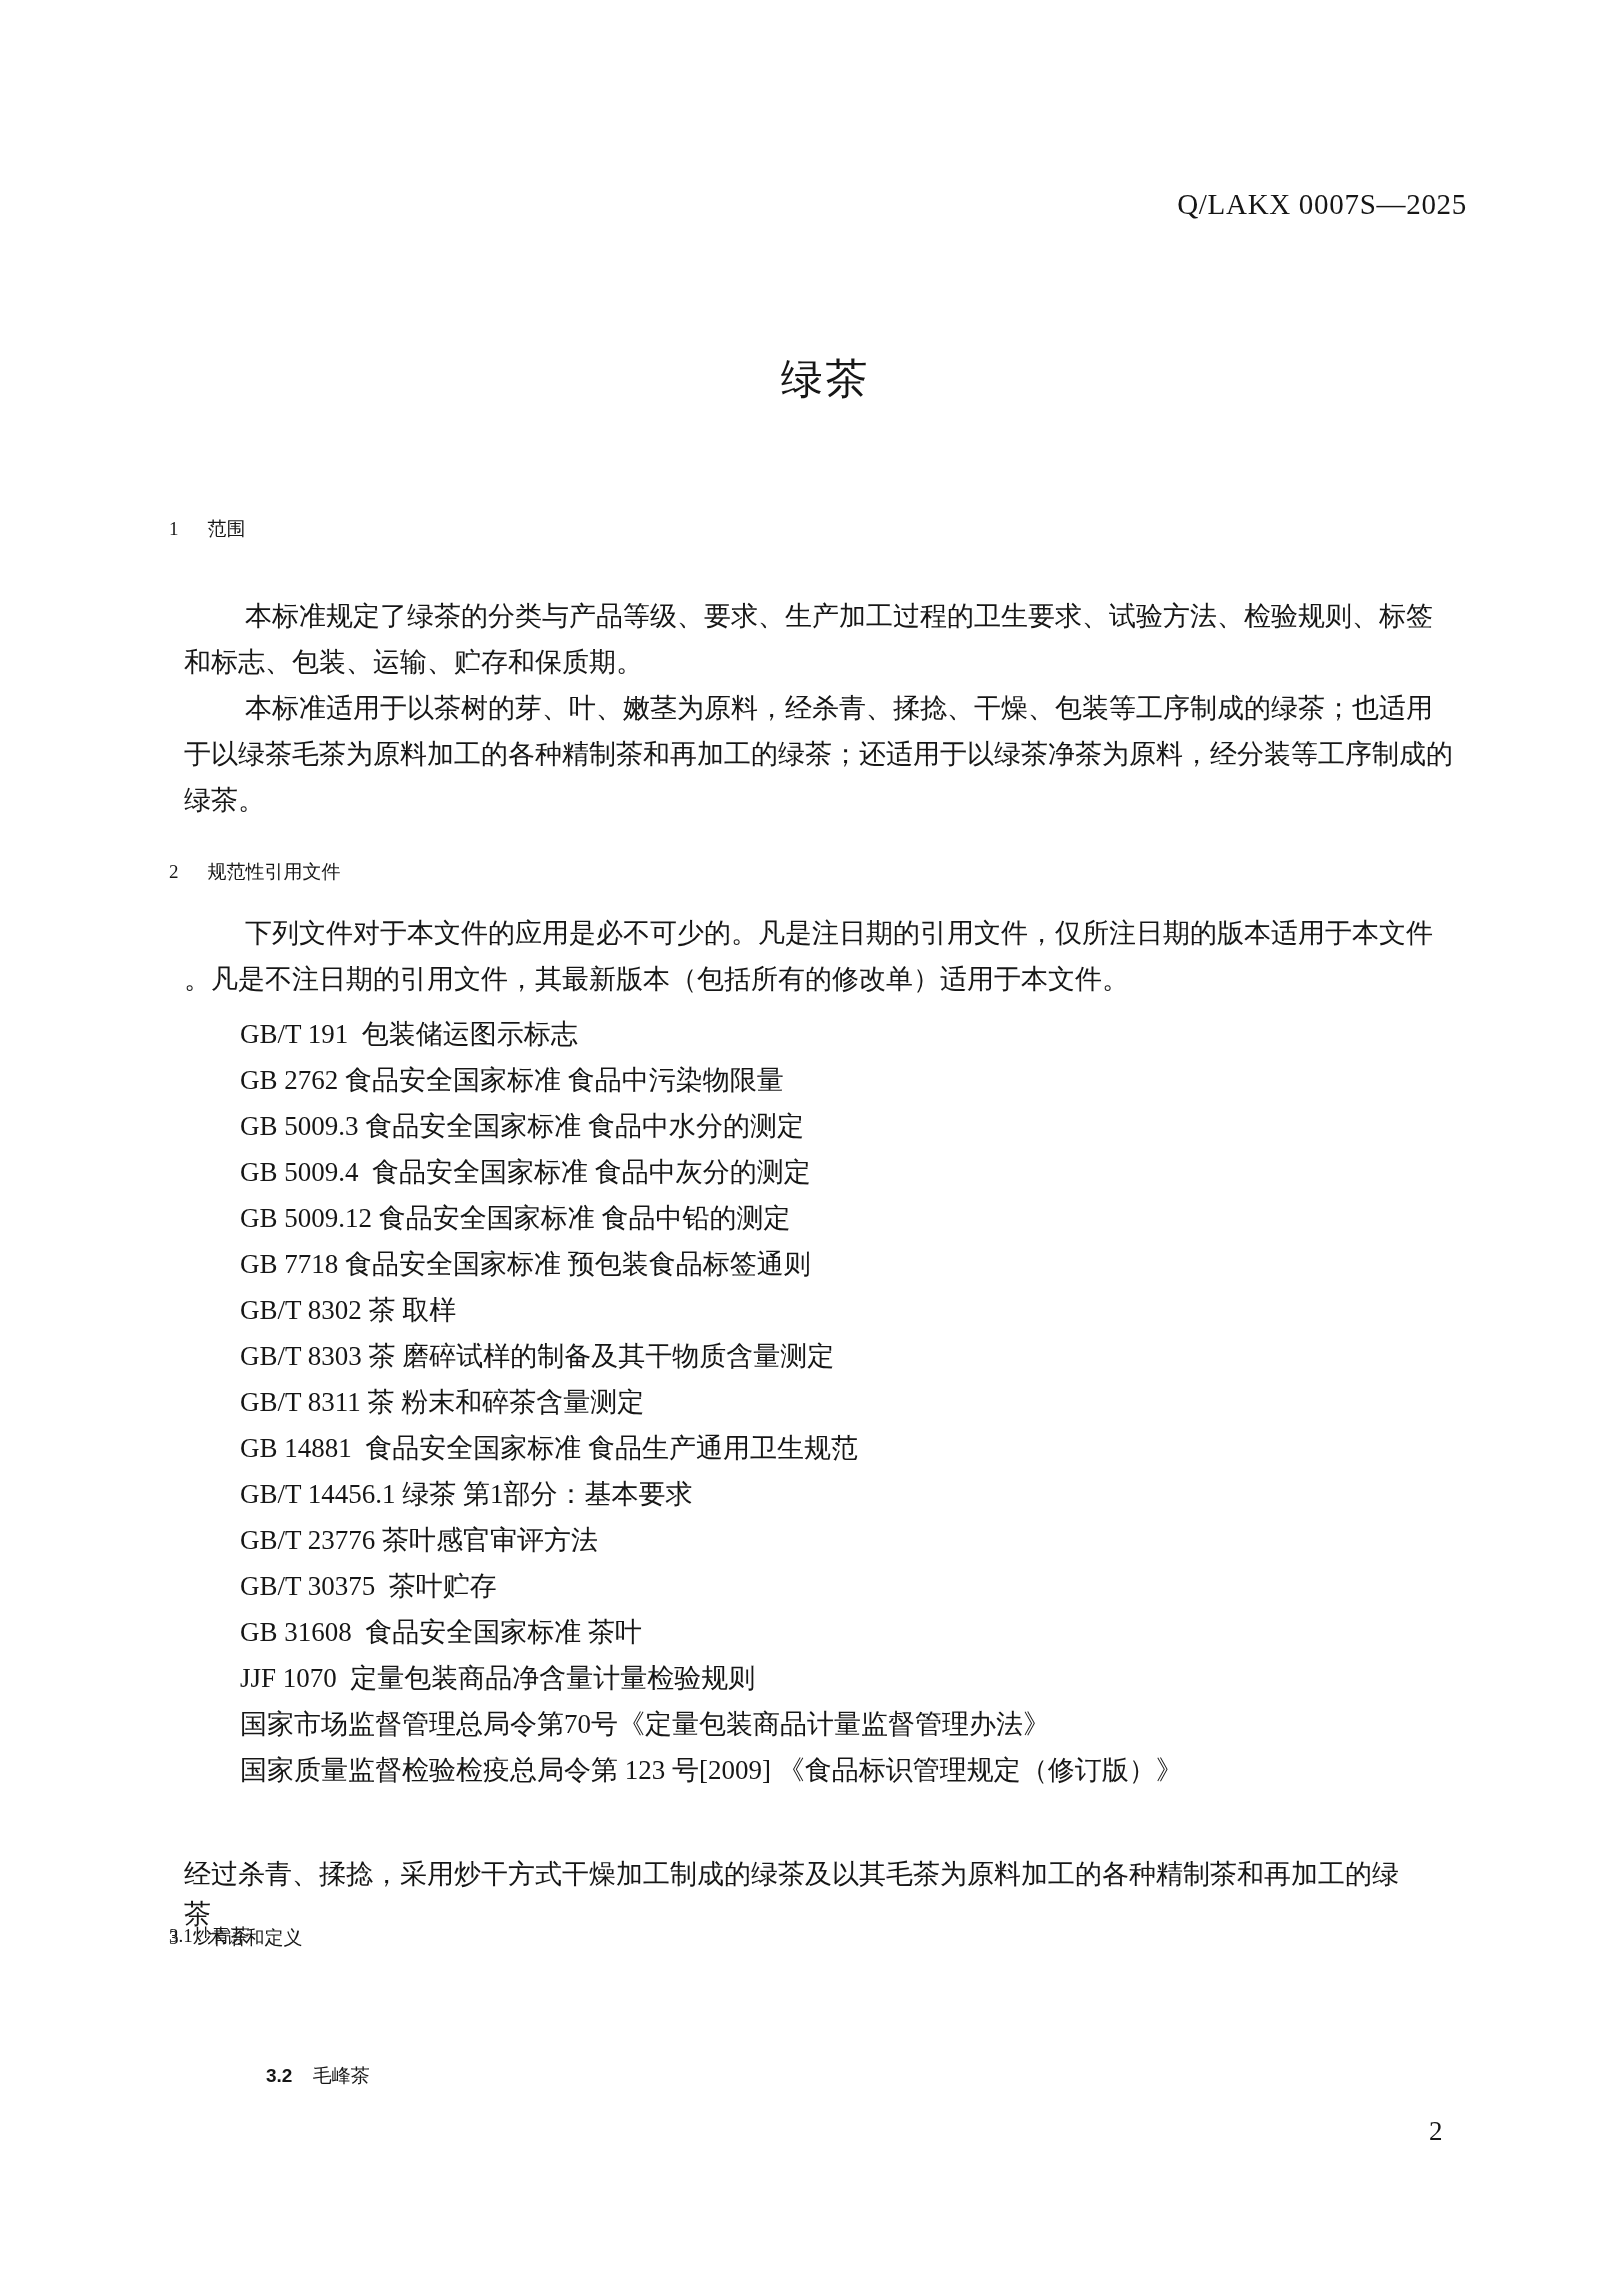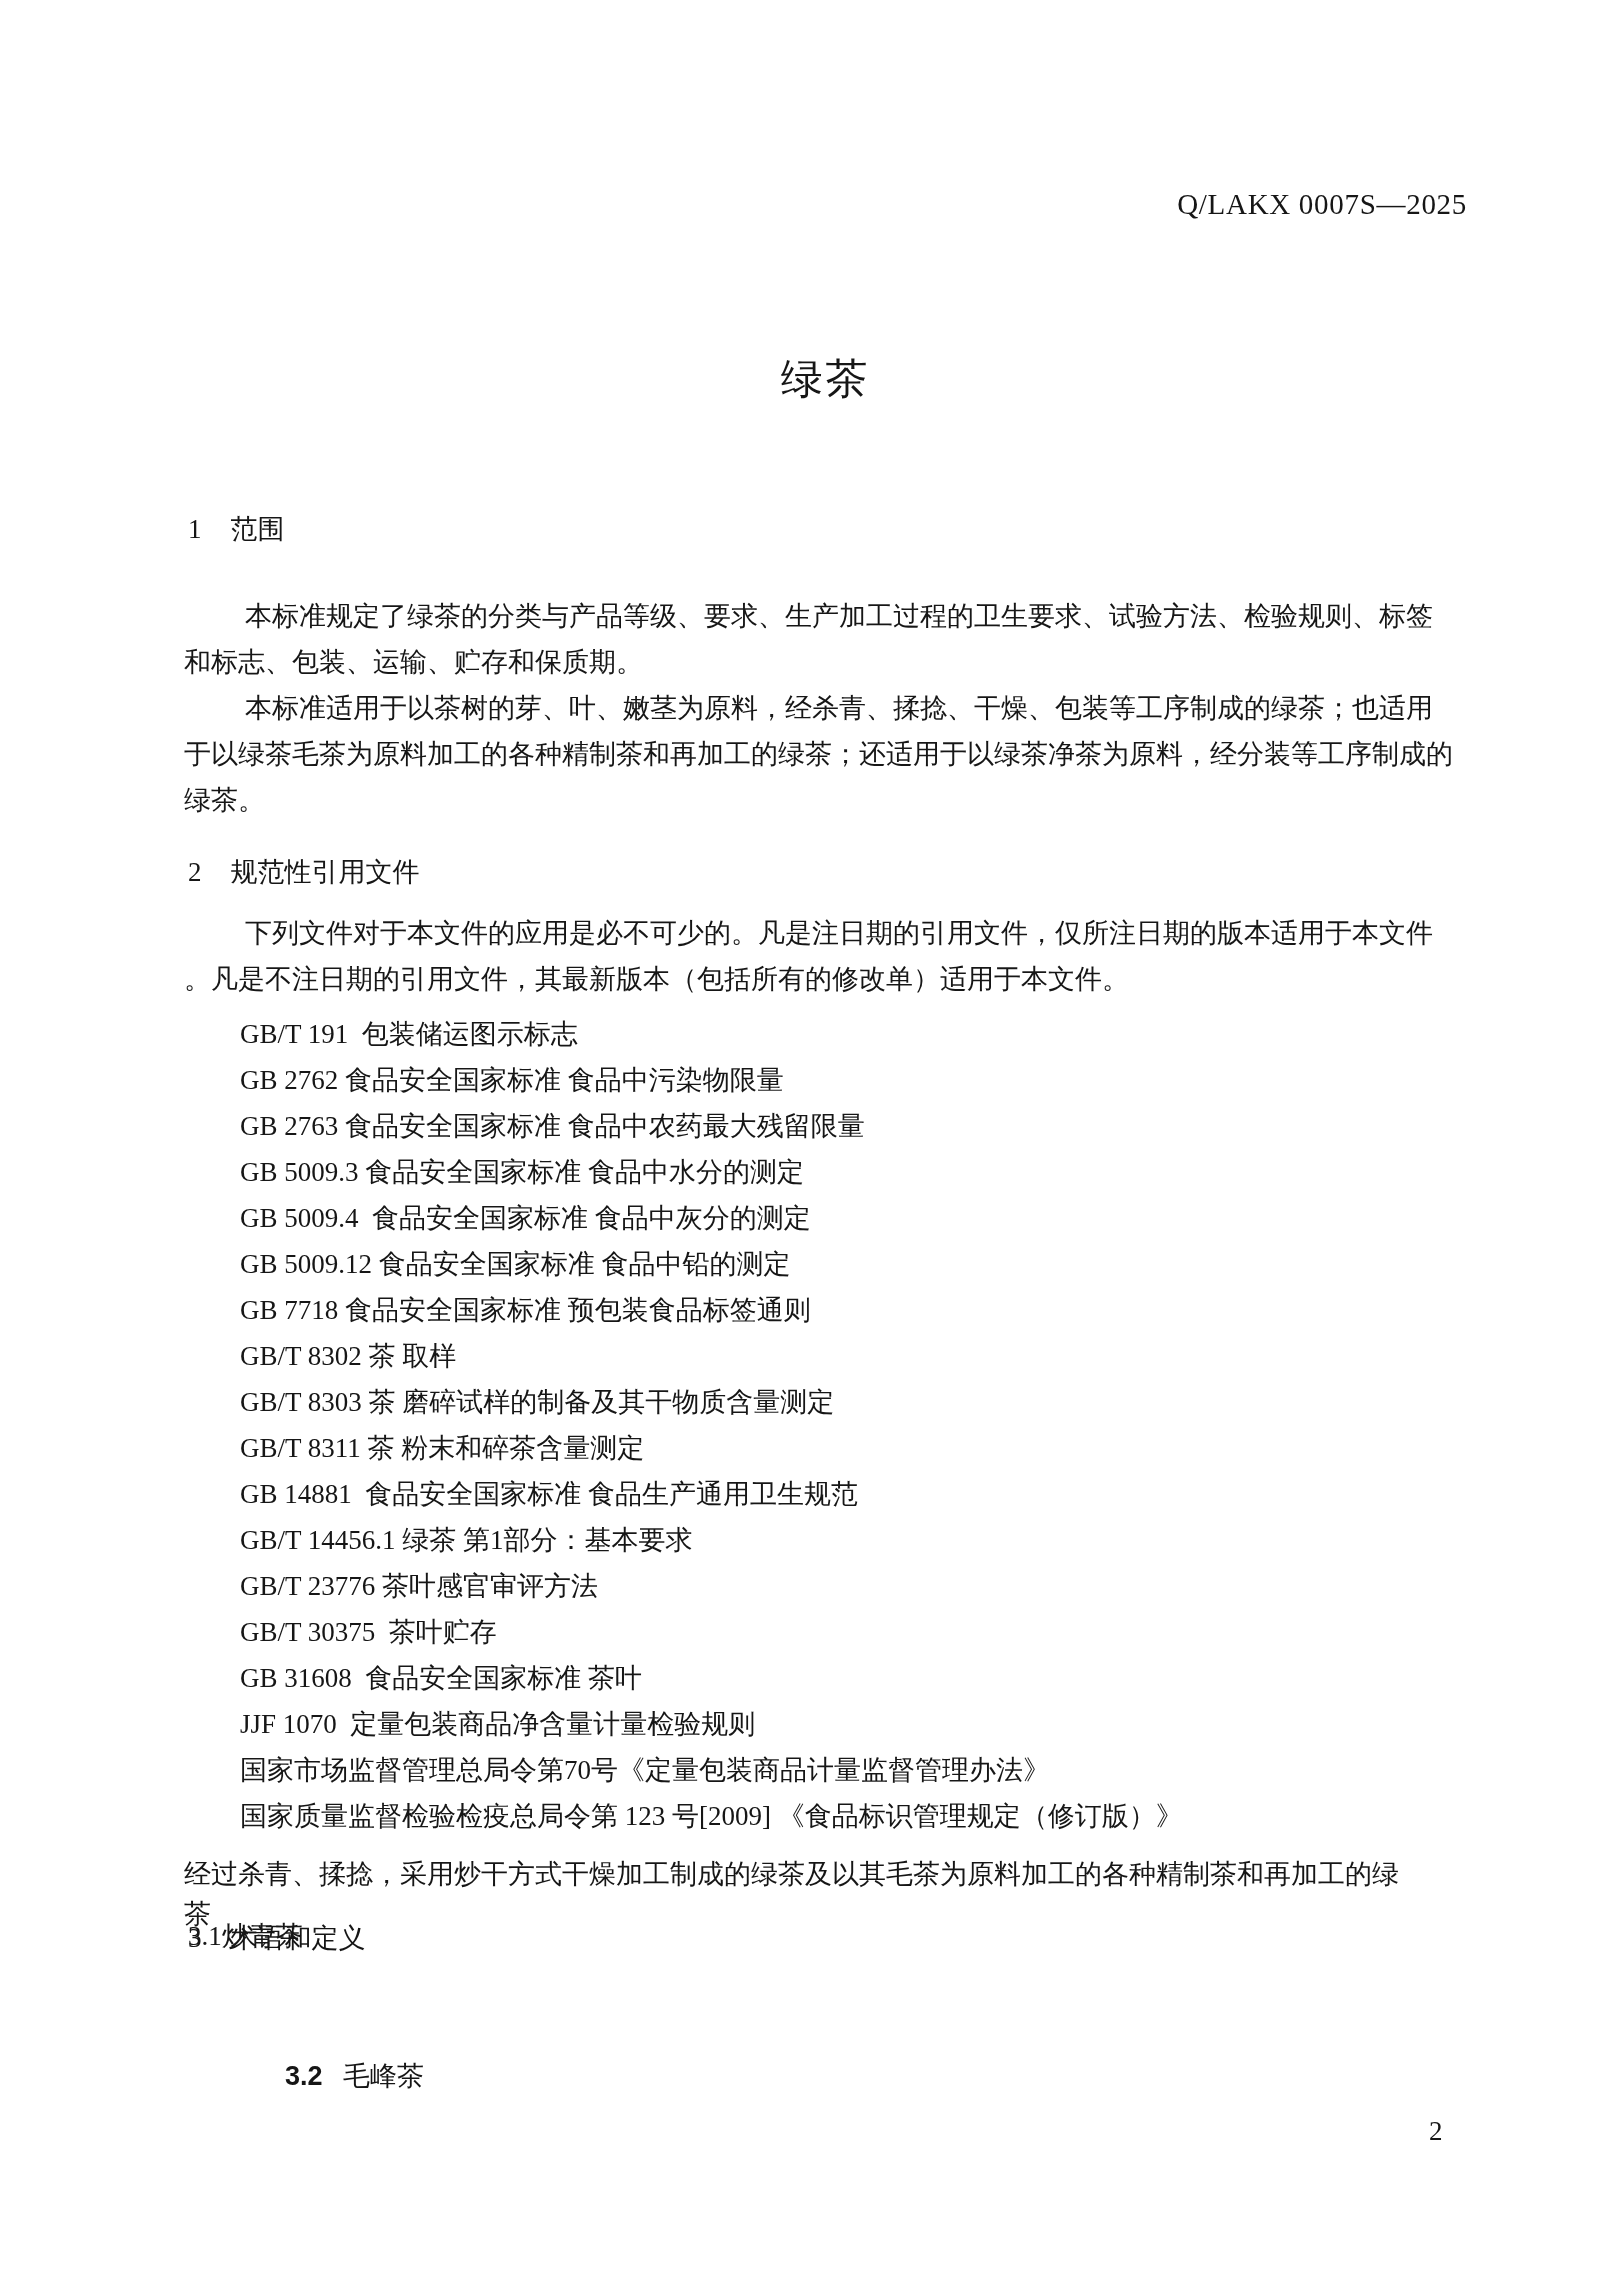--- a/index.html
+++ b/index.html
@@ -30,22 +30,22 @@
     width: 1283px;
     margin: 0;
     text-align: center;
     font-size: 42px;
     font-weight: normal;
     line-height: 1.2;
     letter-spacing: 2.7px;
   }
   .sec-heading, .sub-heading {
     position: absolute;
-    left: 188px;
-    font-size: 27px;
+    left: 169px;
+    font-size: 19px;
     line-height: 46px;
     white-space: pre;
     text-align: right;
   }
   .h1pos  { top: 506px; }
   .h2pos  { top: 849px; }
   .h3pos  { top: 1867px; margin-top: 48px; }
   .h31pos { top: 1913px; }
   .h32pos { top: 2053px; padding-left: 61px; }
   .hgap   { margin-left: 29px; }
@@ -99,21 +99,20 @@
   <div class="sec-heading h2pos"><span>2</span><span class="hgap">规范性引用文件</span></div>
 
   <div class="textblock blockB">
     <div class="line indent">下列文件对于本文件的应用是必不可少的。凡是注日期的引用文件，仅所注日期的版本适用于本文件</div>
     <div class="line">。凡是不注日期的引用文件，其最新版本（包括所有的修改单）适用于本文件。</div>
   </div>
 
   <div class="textblock blockC">
     <div class="line">GB/T 191  包装储运图示标志</div>
     <div class="line">GB 2762 食品安全国家标准 食品中污染物限量</div>
-    <div class="line">GB 2763 食品安全国家标准 食品中农药最大残留限量</div>
     <div class="line">GB 5009.3 食品安全国家标准 食品中水分的测定</div>
     <div class="line">GB 5009.4  食品安全国家标准 食品中灰分的测定</div>
     <div class="line">GB 5009.12 食品安全国家标准 食品中铅的测定</div>
     <div class="line">GB 7718 食品安全国家标准 预包装食品标签通则</div>
     <div class="line">GB/T 8302 茶 取样</div>
     <div class="line">GB/T 8303 茶 磨碎试样的制备及其干物质含量测定</div>
     <div class="line">GB/T 8311 茶 粉末和碎茶含量测定</div>
     <div class="line">GB 14881  食品安全国家标准 食品生产通用卫生规范</div>
     <div class="line">GB/T 14456.1 绿茶 第1部分：基本要求</div>
     <div class="line">GB/T 23776 茶叶感官审评方法</div>

